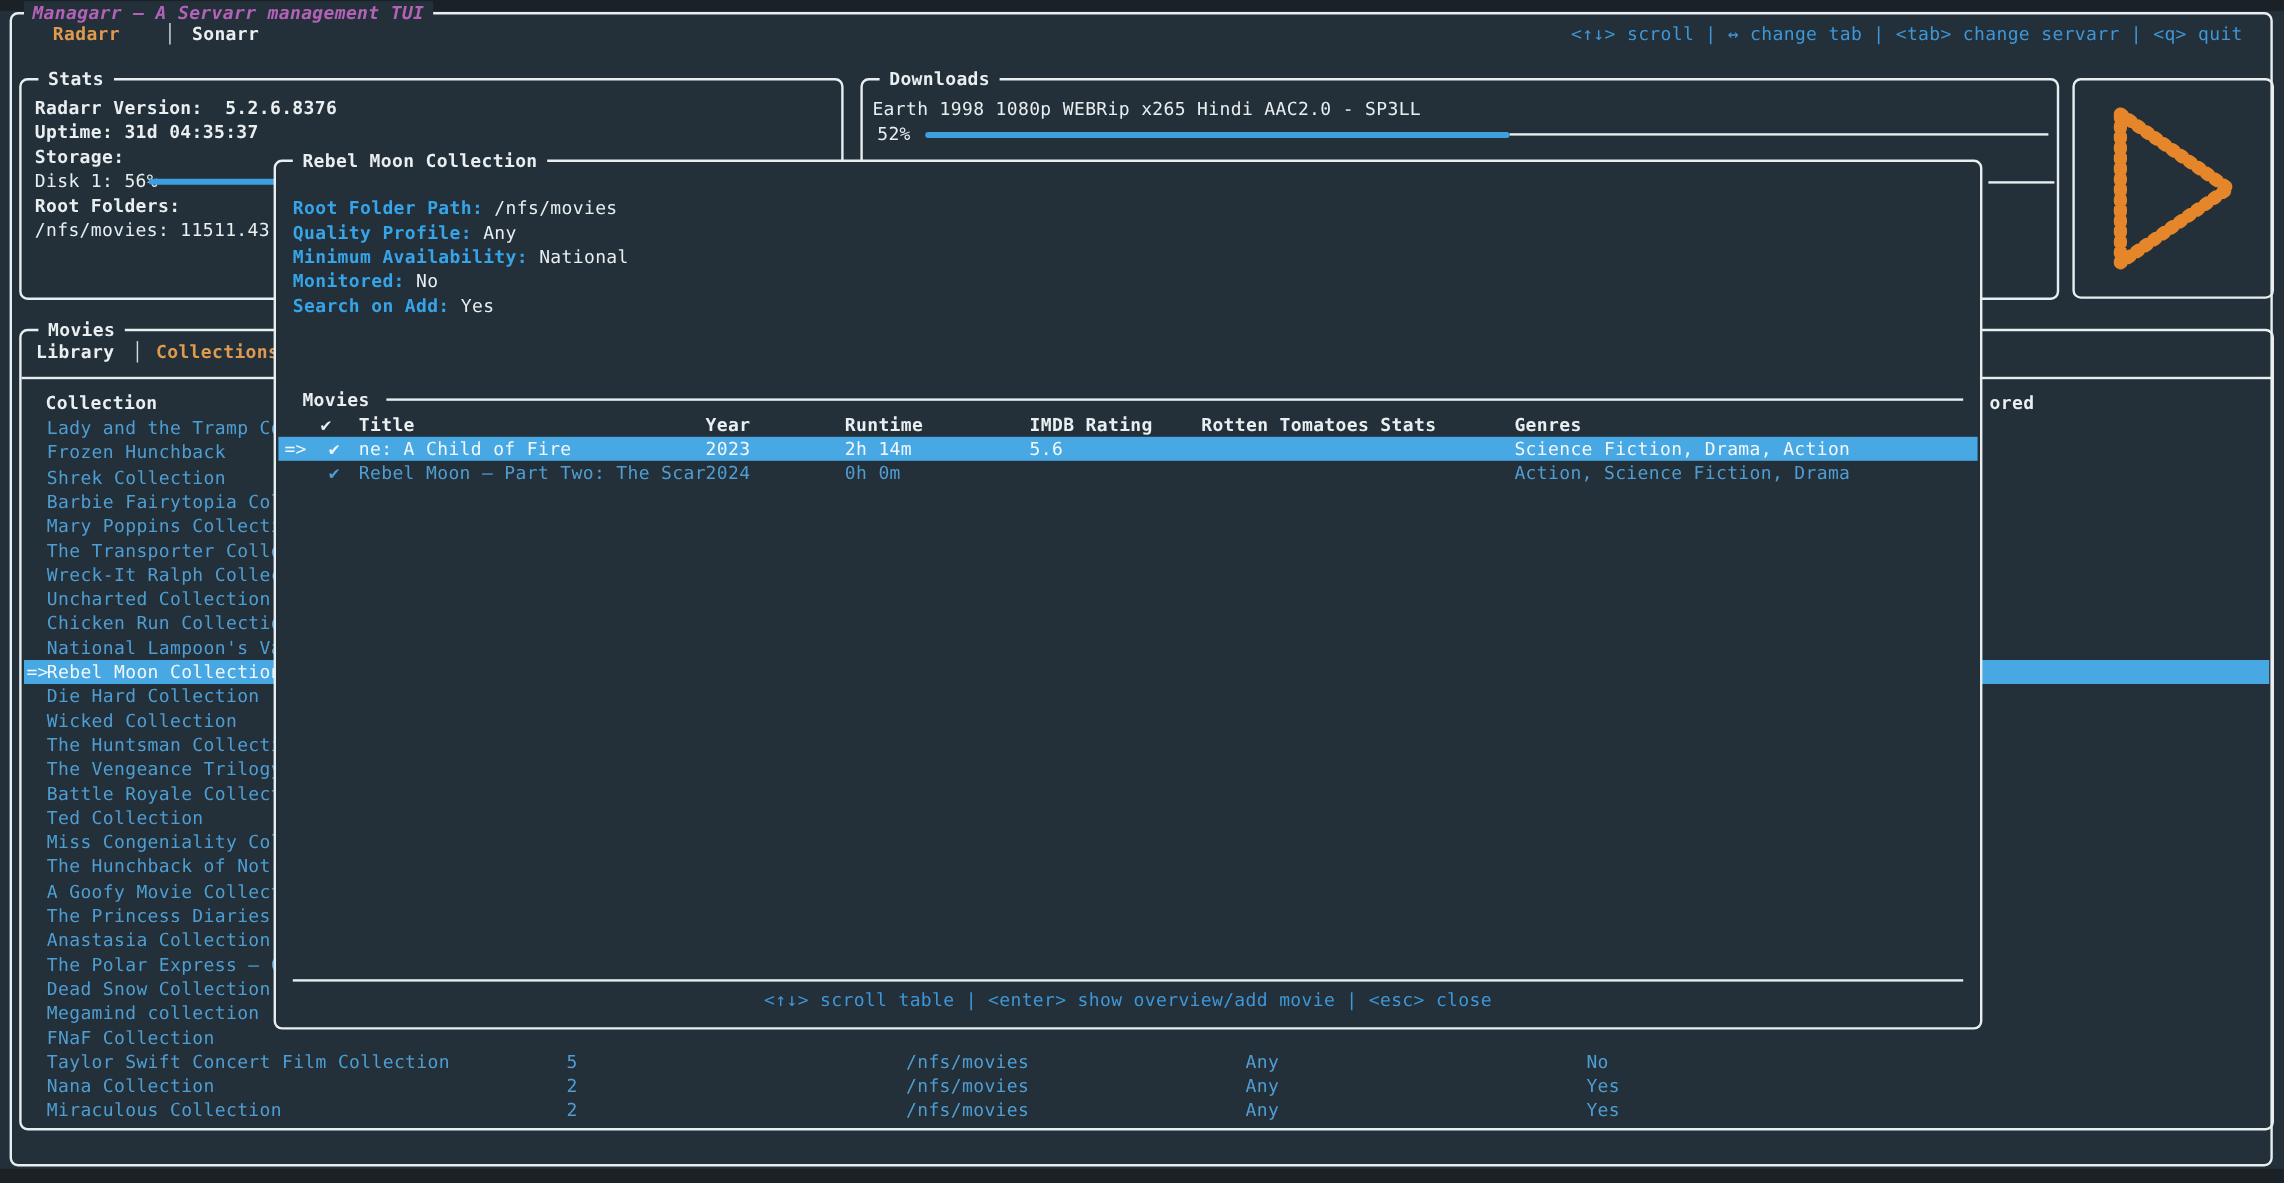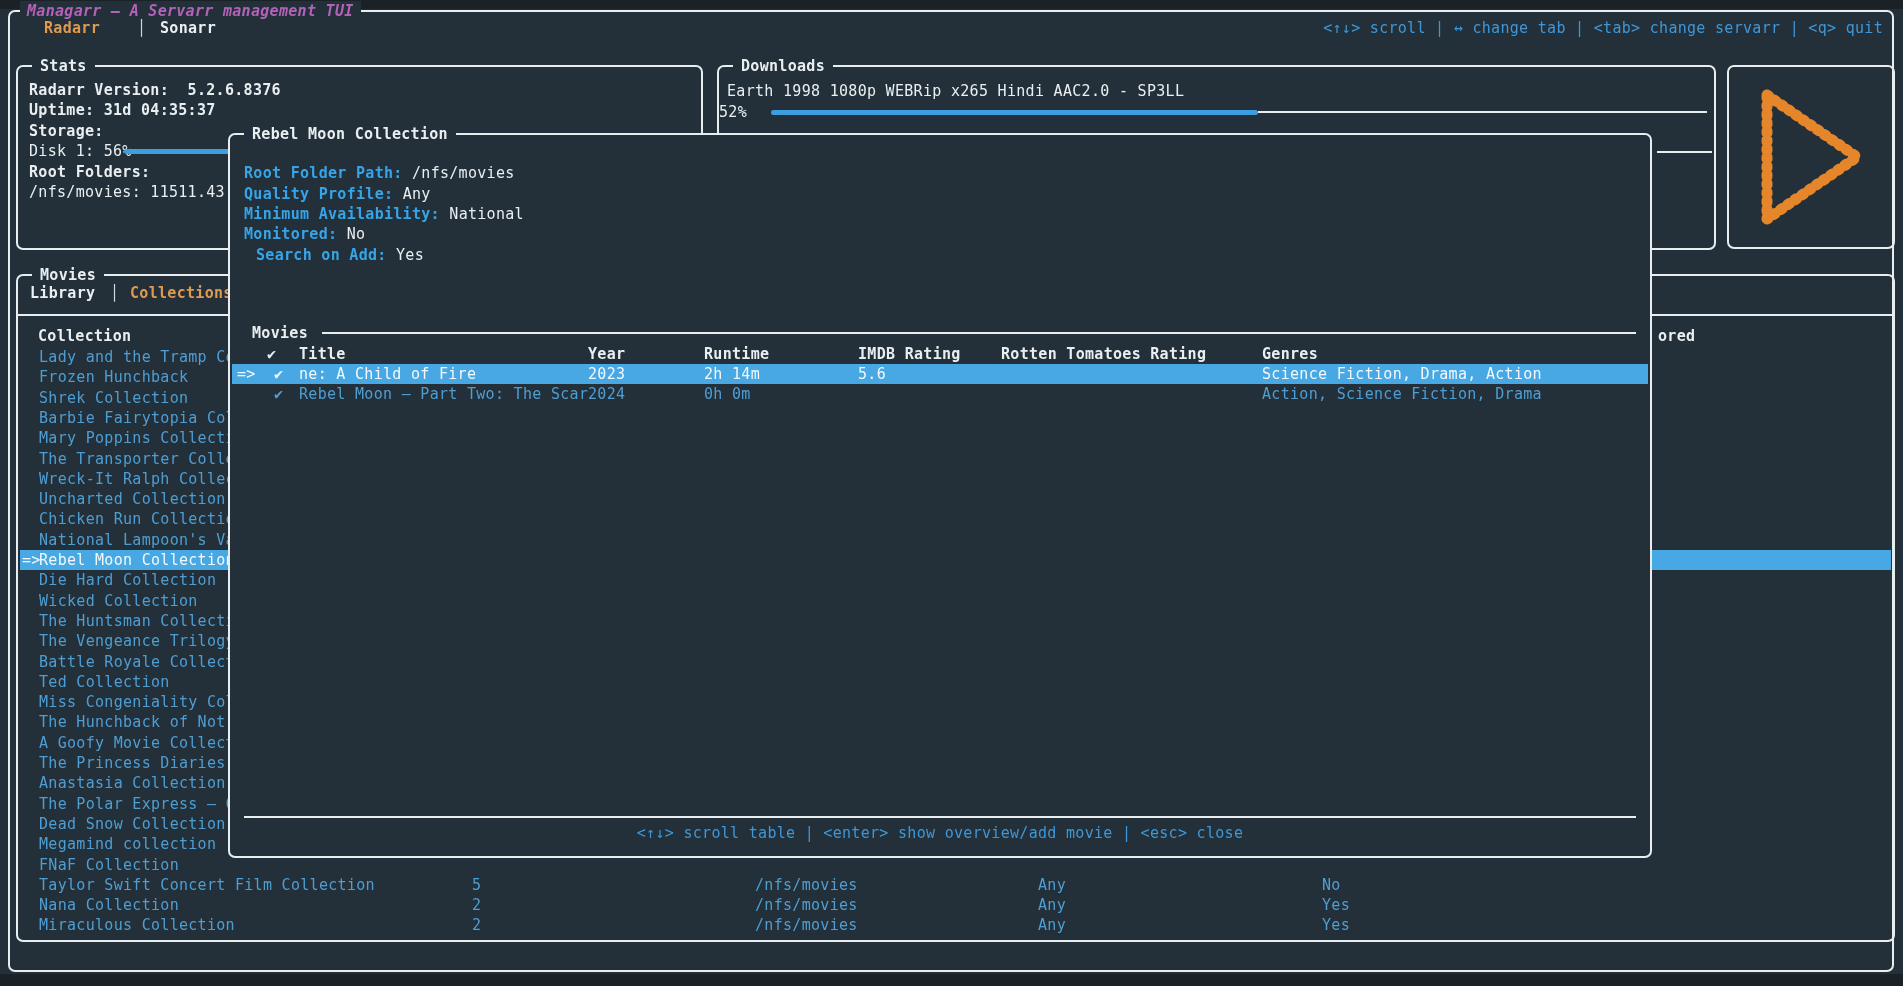--- a/index.html
+++ b/index.html
@@ -40,38 +40,38 @@
 
   <div class="strip" style="top:0; height:9px;"></div>
   <div class="strip" style="top:974px; height:12px;"></div>
 
   <div class="panel" style="left:8px; top:10px; width:1886px; height:962px;"></div>
   <div class="line bold" style="left:20px; top:1px; padding:0 7px; background:var(--bg); color:var(--purple); font-style:italic;">Managarr – A Servarr management TUI</div>
 
   <div class="line orange" style="left:44px; top:18px;">Radarr</div>
   <div class="line divider" style="left:137px; top:18px;">│</div>
   <div class="line bold white" style="left:160px; top:18px;">Sonarr</div>
-  <div class="line keybar" style="right:20px; top:18px;text-align:center;">&lt;↑↓&gt; scroll | ↔ change tab | &lt;tab&gt; change servarr | &lt;q&gt; quit</div>
+  <div class="line keybar" style="right:34px; top:18px;text-align:center;">&lt;↑↓&gt; scroll | ↔ change tab | &lt;tab&gt; change servarr | &lt;q&gt; quit</div>
 
   <div class="panel" style="left:16px; top:65px; width:687px; height:185px;">
     <div class="panel-label">Stats</div>
     <div class="line bold" style="left:11px; top:13px;">Radarr Version:  5.2.6.8376</div>
     <div class="line bold" style="left:11px; top:33px;">Uptime: 31d 04:35:37</div>
     <div class="line bold" style="left:11px; top:54px;">Storage:</div>
     <div class="line" style="left:11px; top:74px;">Disk 1: 56%</div>
     <div class="pbar" style="left:106px; top:82px; width:317px;"></div>
     <div class="prem" style="left:423px; top:83px; width:249px;"></div>
     <div class="line bold" style="left:11px; top:95px;">Root Folders:</div>
     <div class="line" style="left:11px; top:115px;">/nfs/movies: 11511.43 GB</div>
   </div>
 
   <div class="panel" style="left:717px; top:65px; width:999px; height:185px;">
     <div class="panel-label">Downloads</div>
     <div class="line" style="left:8px; top:14px;">Earth 1998 1080p WEBRip x265 Hindi AAC2.0 - SP3LL</div>
-    <div class="line" style="left:0; top:35px;">52%</div>
+    <div class="line" style="left:12px; top:35px;">52%</div>
     <div class="pbar" style="left:52px; top:43px; width:487px;"></div>
     <div class="prem" style="left:539px; top:44px; width:449px;"></div>
     <div class="prem" style="left:938px; top:84px; width:55px;"></div>
   </div>
 
   <div class="panel" style="left:1727px; top:65px; width:168px; height:184px;">
     <svg width="164" height="180" viewBox="0 0 164 180">
       <path d="M 38 28 L 128 90 L 38 152 Z" fill="none" stroke="#e5862b" stroke-width="11" stroke-dasharray="2.2 6.5" stroke-linecap="round" stroke-linejoin="round"></path>
       <path d="M 38 34 L 38 146" fill="none" stroke="#e5862b" stroke-width="5" stroke-dasharray="2.2 5" stroke-linecap="round"></path>
     </svg>
@@ -120,32 +120,32 @@
   </div>
 
 
   <div class="panel opaque" style="left:228px; top:133px; width:1424px; height:725px; z-index:5;">
     <div class="panel-label">Rebel Moon Collection</div>
 
     <div class="line" style="left:14px; top:28px;"><span class="lab">Root Folder Path:</span> <span>/nfs/movies</span></div>
     <div class="line" style="left:14px; top:49px;"><span class="lab">Quality Profile:</span> <span>Any</span></div>
     <div class="line" style="left:14px; top:69px;"><span class="lab">Minimum Availability:</span> <span>National</span></div>
     <div class="line" style="left:14px; top:89px;"><span class="lab">Monitored:</span> <span>No</span></div>
-    <div class="line" style="left:14px; top:110px;margin-left:12px;"><span class="lab">Search on Add:</span> <span>Yes</span></div>
+    <div class="line" style="left:14px; top:110px;"><span class="lab">Search on Add:</span> <span>Yes</span></div>
 
     <div class="line bold white" style="left:22px; top:188px;">Movies</div>
     <div class="hbar" style="left:92px; top:197px; width:1314px;"></div>
 
     <div>
       <div class="line bold white" style="left:37px;   top:209px;">✔</div>
       <div class="line bold white" style="left:69px;   top:209px;">Title</div>
       <div class="line bold white" style="left:358px;  top:209px;">Year</div>
       <div class="line bold white" style="left:474px;  top:209px;">Runtime</div>
       <div class="line bold white" style="left:628px;  top:209px;">IMDB Rating</div>
-      <div class="line bold white" style="left:771px;  top:209px;">Rotten Tomatoes Rating</div>
+      <div class="line bold white" style="left:771px;  top:209px;">Rotten Tomatoes Stats</div>
       <div class="line bold white" style="left:1032px; top:209px;">Genres</div>
     </div>
 
     <div id="modal-movie-rows" style="position:absolute; left:0; top:229px; width:1420px; height:60px;">
         <div class="row sel" style="top: 0px;"><div class="bar"></div><span class="cell" style="left: 7px;">=&gt;</span><span class="cell " style="left: 44px;">✔</span><span class="cell " style="left: 69px;">ne: A Child of Fire</span><span class="cell " style="left: 358px;">2023</span><span class="cell " style="left: 474px;">2h 14m</span><span class="cell " style="left: 628px;">5.6</span><span class="cell " style="left: 1032px;">Science Fiction, Drama, Action</span></div>
         <div class="row" style="top: 20.3px;"><span class="cell item-blue" style="left: 44px;">✔</span><span class="cell item-blue" style="left: 69px;">Rebel Moon – Part Two: The Scar</span><span class="cell item-blue" style="left: 358px;">2024</span><span class="cell item-blue" style="left: 474px;">0h 0m</span><span class="cell item-blue" style="left: 1032px;">Action, Science Fiction, Drama</span></div>
       </div>
 
     <div class="hbar" style="left:14px; top:681px; width:1392px;"></div>
     <div class="line keybar" style="left:0; top:688px; width:1420px; text-align:center;">&lt;↑↓&gt; scroll table | &lt;enter&gt; show overview/add movie | &lt;esc&gt; close</div>

